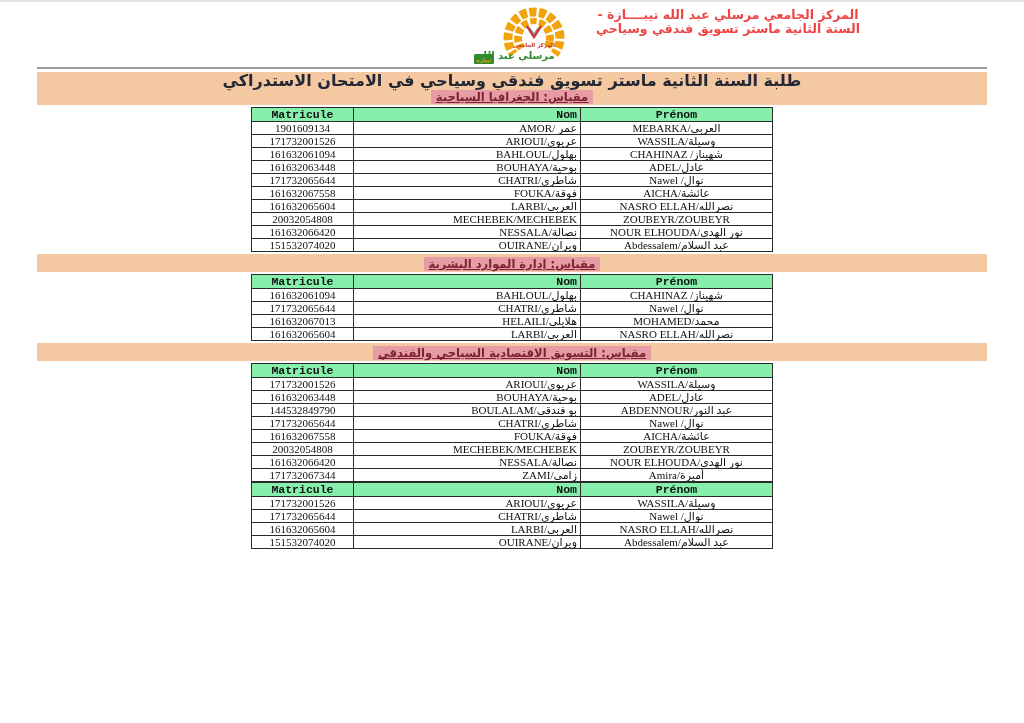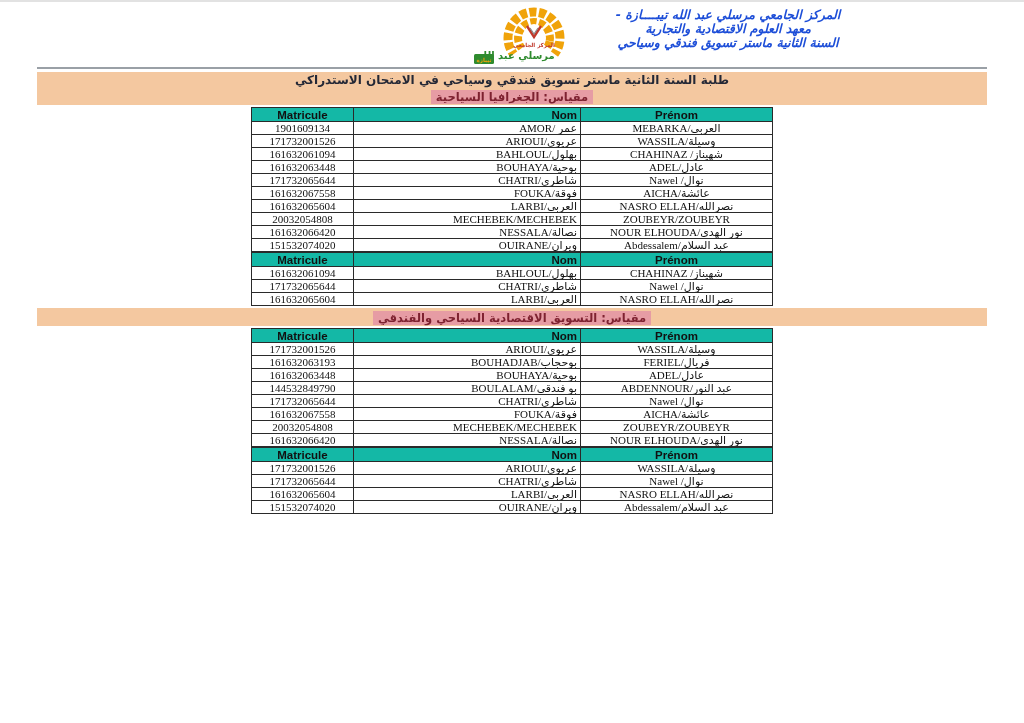--- a/index.html
+++ b/index.html
@@ -7,48 +7,47 @@
     position:relative;width:1024px;height:723px;background:#ffffff;overflow:hidden;
     font-family:"Liberation Serif","DejaVu Sans",serif;color:#111;
     border-top:2px solid #e2e2e2;
   }
   
   .letterhead{position:absolute;top:2px;left:0;width:100%;height:62px;}
   .logo{position:absolute;top:1px;left:468px;width:120px;height:62px;}
   .inst-block{
     position:absolute;top:4px;left:578px;width:300px;
     direction:rtl;text-align:center;font-weight:bold;
-    font-size:12.5px;line-height:14px;color:#1d4ed8;
+    font-size:12.5px;line-height:14px;color:#ef4444;
     font-family:"DejaVu Sans",sans-serif;
-    font-style:italic;
   }
   .rule{height:2px;background:#9aa0a6;margin:0 0 3px 0;}
   
   .content{position:absolute;top:65px;left:37px;width:950px;}
   .band{
     background:#f4c8a0;text-align:center;margin:2px 0;
     font-family:"DejaVu Sans",sans-serif;direction:rtl;
     padding:1px 0;line-height:15px;
   }
-  .band-title{font-weight:bold;font-size:12px;color:#242836;}
+  .band-title{font-weight:bold;font-size:16px;color:#242836;}
   .course-label{
     display:inline-block;background:#e69ca4;color:#7e2230;
-    font-weight:bold;font-size:11.5px;line-height:14px;padding:0 5px;margin-top:1px;
+    font-weight:bold;font-size:11.5px;line-height:14px;padding:0 5px;margin-top:1px;text-decoration:underline;
   }
   table.roster{
     width:522px;margin:0 auto;border-collapse:collapse;table-layout:fixed;
     font-size:11px;direction:ltr;
   }
   table.roster th,table.roster td{
     border:1px solid #2a2a2a;text-align:center;vertical-align:middle;
     padding:0 3px;height:12px;line-height:12px;overflow:hidden;white-space:nowrap;
   }
   table.roster th{
-    background:#14b8a6;font-weight:bold;font-size:11.5px;height:13px;
-    font-family:Liberation Sans, sans-serif;
+    background:#86efac;font-weight:bold;font-size:11.5px;height:13px;
+    font-family:Liberation Mono, monospace;
   }
   table.roster th:nth-child(1),table.roster td:nth-child(1){width:19%;}
   table.roster th:nth-child(2),table.roster td:nth-child(2){width:44%;text-align:right;}
   table.roster th:nth-child(3),table.roster td:nth-child(3){width:37%;}
   table.roster td{font-family:"Liberation Serif","DejaVu Sans",serif;}
 </style>
 </head>
 <body>
 
 <div class="page">
@@ -64,21 +63,20 @@
       <path d="M59,21 L66,32 L73,21" stroke="#C0392B" stroke-width="2.4" fill="none"></path>
       <path d="M62,23 L66,29 L70,23" stroke="#8a8a8a" stroke-width="1.2" fill="none"></path>
       <text x="66" y="42" text-anchor="middle" font-size="5.5" fill="#C0392B" font-family="DejaVu Sans, sans-serif" font-weight="bold" direction="rtl">المركز الجامعي</text>
       <text x="48" y="54" text-anchor="middle" font-size="10" fill="#2E8B2E" font-family="DejaVu Sans, sans-serif" font-weight="bold" direction="rtl">مرسلي عبد الله</text>
       <rect x="6" y="49" width="20" height="10" rx="1.5" fill="#2E8B2E"></rect>
       <text x="16" y="56.5" text-anchor="middle" font-size="5.5" fill="#F0A30A" font-family="DejaVu Sans, sans-serif" font-weight="bold" direction="rtl">تيبازة</text>
     </svg>
 
     <div class="inst-block">
       <div>المركز الجامعي مرسلي عبد الله تيبــــازة -</div>
-      <div>معهد العلوم الاقتصادية والتجارية</div>
       <div>السنة الثانية ماستر تسويق فندقي وسياحي</div>
     </div>
   </div>
 
   <div class="content">
     <div class="rule"></div>
     <div id="sections">
   <section>
     <div class="band">
       <div class="band-title">طلبة السنة الثانية ماستر تسويق فندقي وسياحي في الامتحان الاستدراكي</div>
@@ -141,40 +139,49 @@
               <tr>
                 <td>151532074020</td>
                 <td>OUIRANE/ويران</td>
                 <td>Abdessalem/عبد السلام</td>
               </tr>
             </tbody>
     </table>
   </section>
 
   <section>
+    <div class="band">
+      
+      <span class="course-label">مقياس: إدارة الموارد البشرية</span>
+    </div>
     <table class="roster">
       <thead>
               <tr>
                 <th>Matricule</th>
                 <th>Nom</th>
                 <th>Prénom</th>
               </tr>
             </thead>
       <tbody>
               <tr>
                 <td>161632061094</td>
                 <td>BAHLOUL/بهلول</td>
                 <td>CHAHINAZ /شهيناز</td>
               </tr>
               <tr>
                 <td>171732065644</td>
                 <td>CHATRI/شاطري</td>
                 <td>Nawel /نوال</td>
               </tr>
               <tr>
+                <td>161632067013</td>
+                <td>HELAILI/هلايلي</td>
+                <td>MOHAMED/محمد</td>
+              </tr>
+              <tr>
                 <td>161632065604</td>
                 <td>LARBI/العربي</td>
                 <td>NASRO ELLAH/نصرالله</td>
               </tr>
             </tbody>
     </table>
   </section>
 
   <section>
     <div class="band">
@@ -189,25 +196,20 @@
                 <th>Prénom</th>
               </tr>
             </thead>
       <tbody>
               <tr>
                 <td>171732001526</td>
                 <td>ARIOUI/عريوي</td>
                 <td>WASSILA/وسيلة</td>
               </tr>
               <tr>
-                <td>161632063193</td>
-                <td>BOUHADJAB/بوحجاب</td>
-                <td>FERIEL/فريال</td>
-              </tr>
-              <tr>
                 <td>161632063448</td>
                 <td>BOUHAYA/بوحية</td>
                 <td>ADEL/عادل</td>
               </tr>
               <tr>
                 <td>144532849790</td>
                 <td>BOULALAM/بو فندقي</td>
                 <td>ABDENNOUR/عبد النور</td>
               </tr>
               <tr>
@@ -223,20 +225,25 @@
               <tr>
                 <td>20032054808</td>
                 <td>MECHEBEK/MECHEBEK</td>
                 <td>ZOUBEYR/ZOUBEYR</td>
               </tr>
               <tr>
                 <td>161632066420</td>
                 <td>NESSALA/نصالة</td>
                 <td>NOUR ELHOUDA/نور الهدى</td>
               </tr>
+              <tr>
+                <td>171732067344</td>
+                <td>ZAMI/زامي</td>
+                <td>Amira/أميرة</td>
+              </tr>
             </tbody>
     </table>
   </section>
 
   <section>
     <table class="roster">
       <thead>
               <tr>
                 <th>Matricule</th>
                 <th>Nom</th>

